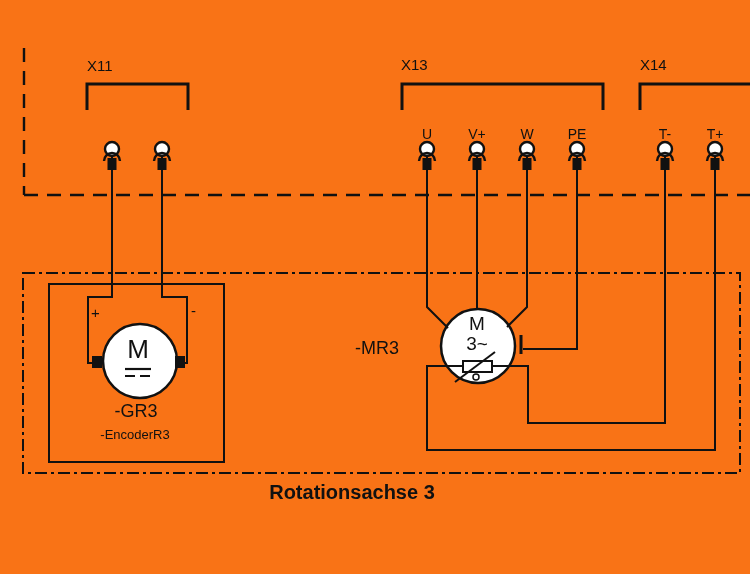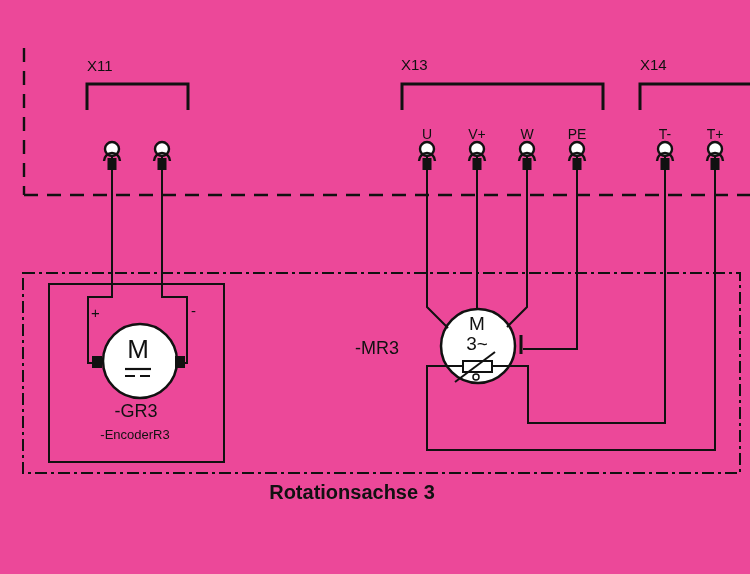--- a/index.html
+++ b/index.html
@@ -1,20 +1,20 @@
 <!DOCTYPE html>
 <html><head>
 <meta charset="utf-8">
 <style>
   html, body { margin: 0; padding: 0; background: #ffffff; }
   .stage {
     position: relative;
     width: 750px;
     height: 574px;
-    background: #ec4899;
+    background: #f97316;
     font-family: "Liberation Sans", sans-serif;
     overflow: hidden;
   }
   svg { position: absolute; left: 0; top: 0; }
   text { fill: #111111; font-family: "Liberation Sans", sans-serif; }
   .lbl-conn  { font-size: 15px; }
   .lbl-term  { font-size: 14px; }
   .lbl-ref   { font-size: 18px; }
   .lbl-sub   { font-size: 13px; }
   .lbl-sym   { font-size: 19px; }

